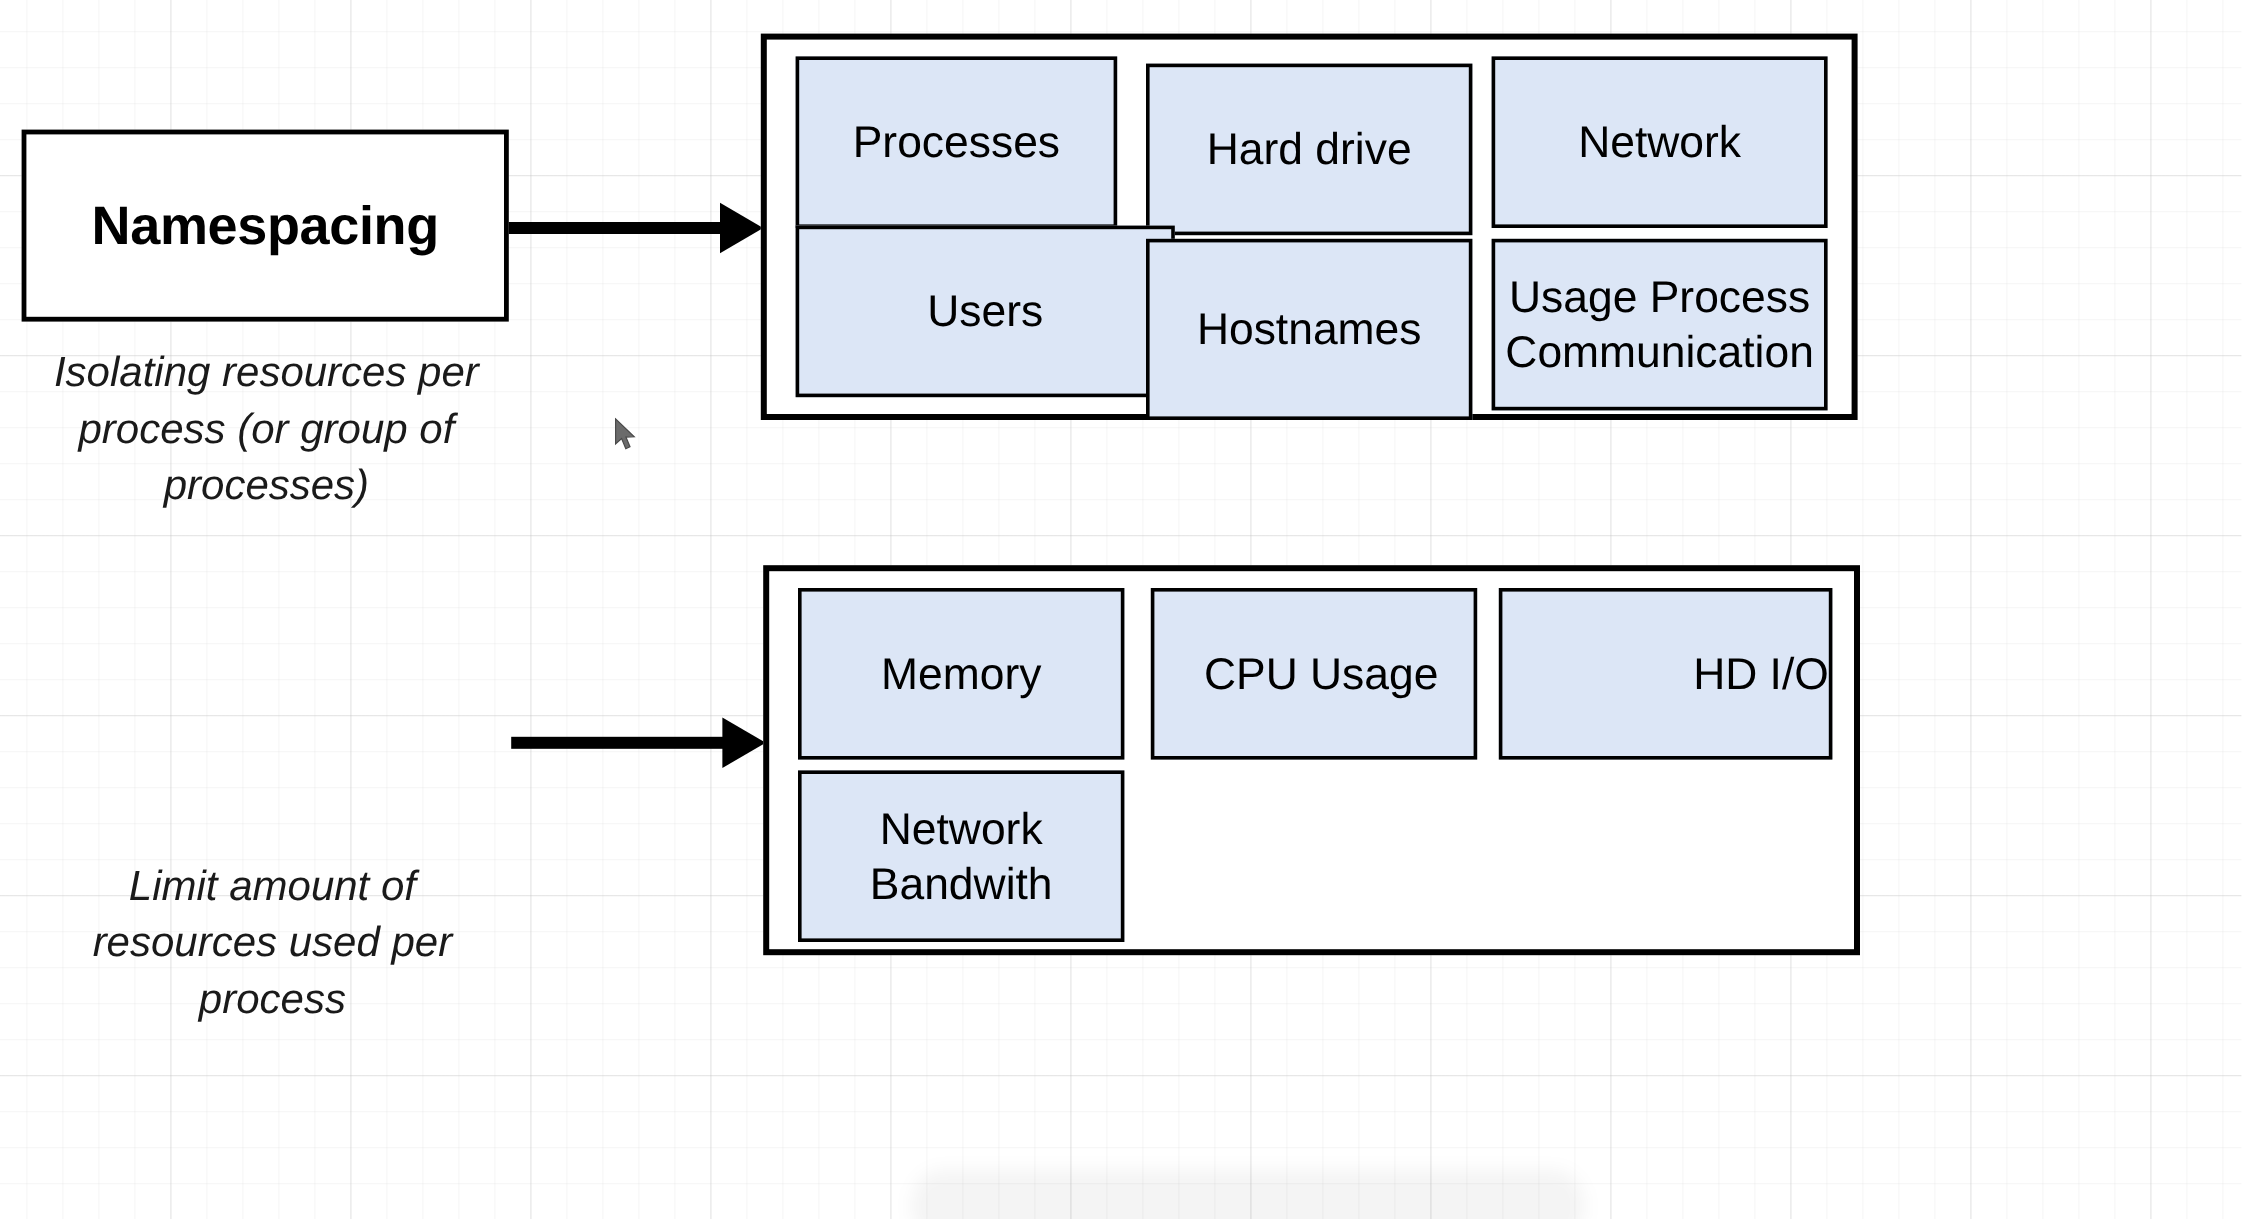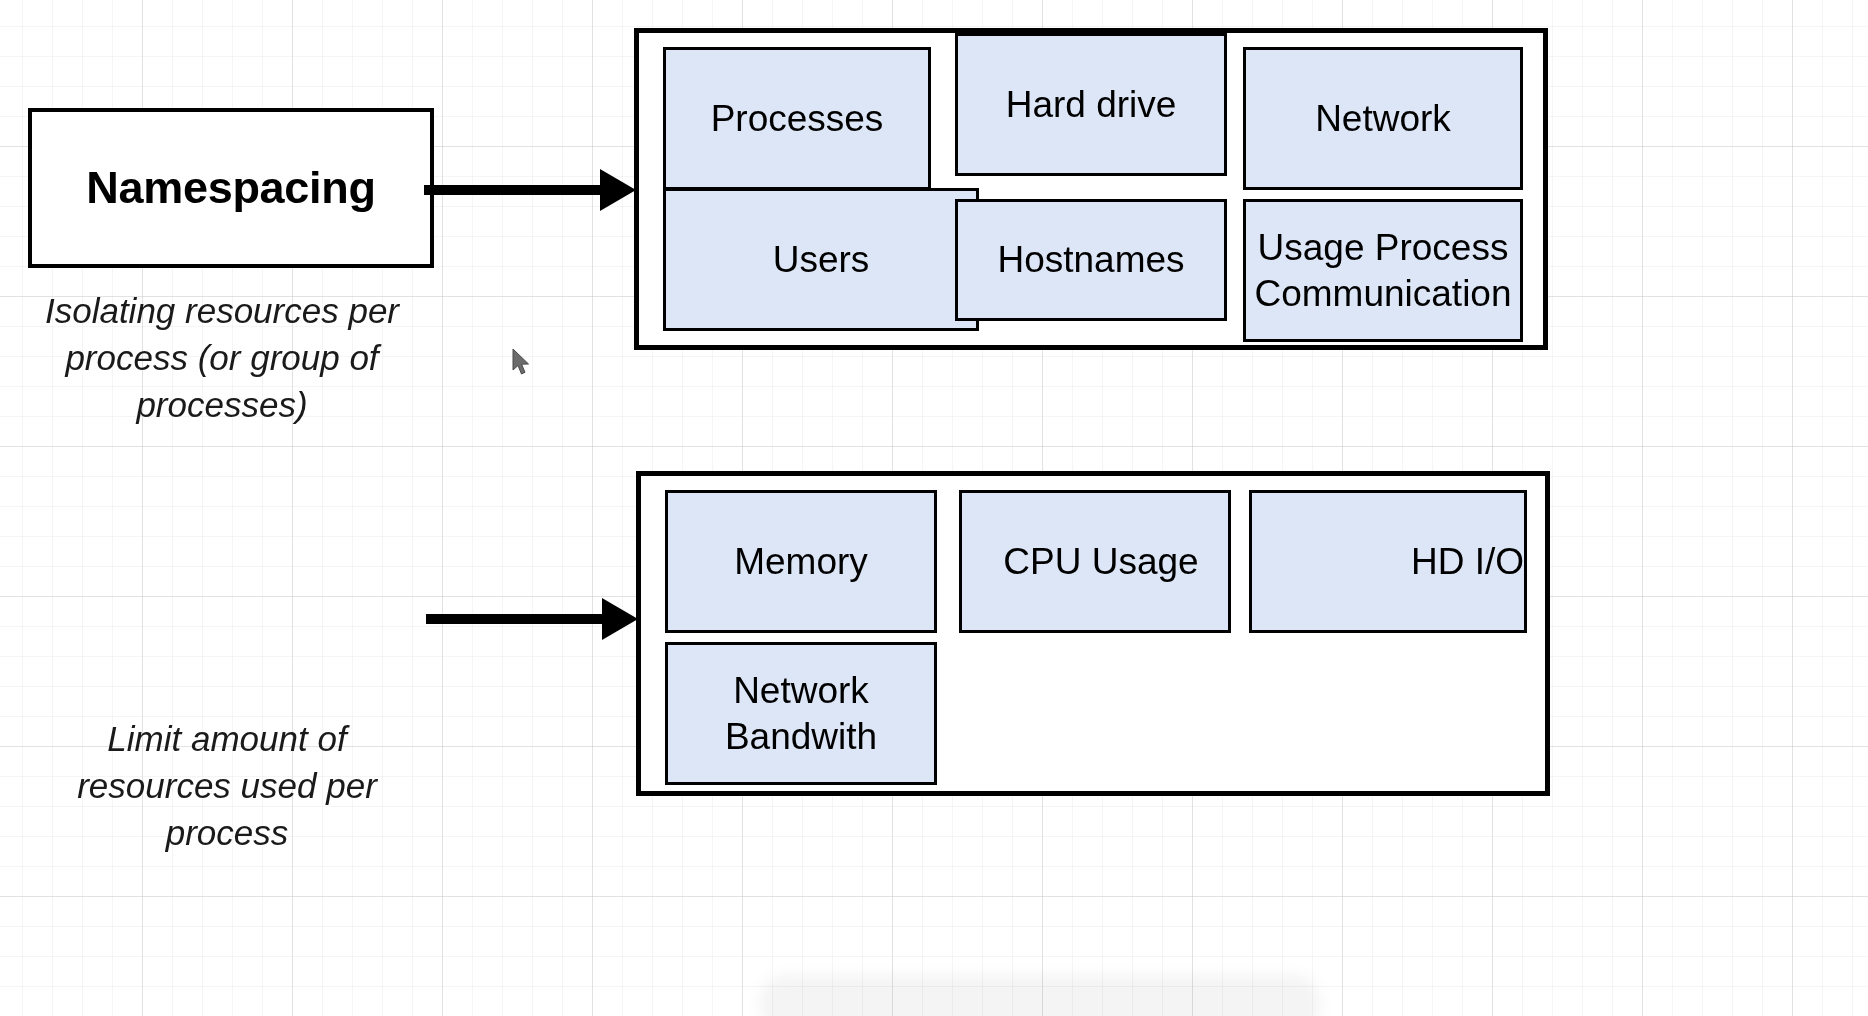--- a/index.html
+++ b/index.html
@@ -28,21 +28,20 @@
   
   .concept-box {
     position: absolute;
     box-sizing: border-box;
     background: #ffffff;
     border: 4px solid #000000;
     display: flex;
     align-items: center;
     justify-content: center;
     text-align: right;
-    margin-left: 10px;
   }
   .concept-title {
     font-weight: bold;
     font-size: 45px;
     line-height: 1.22;
     color: #000000;
     letter-spacing: -0.3px;
     white-space: pre-line;
   }
 
@@ -138,33 +137,33 @@
     <div class="shaft" style="width:180px;"></div>
     <div class="head" style="left:176px;"></div>
   </div>
 
   <div class="group-container" style="left:634px; top:28px; width:914px; height:322px;">
 
     <div class="res-box" style="left:24px; top:14px; width:268px; height:143px;">
       <div class="res-label">Processes</div>
     </div>
 
-    <div class="res-box" style="left:316px; top:0; width:272px; height:143px;">
+    <div class="res-box" style="left:316px; top:20px; width:272px; height:143px;">
       <div class="res-label">Hard drive</div>
     </div>
 
     <div class="res-box" style="left:604px; top:14px; width:280px; height:143px;">
       <div class="res-label">Network</div>
     </div>
 
     <div class="res-box" style="left:24px; top:155px; width:316px; height:143px;">
       <div class="res-label">Users</div>
     </div>
 
-    <div class="res-box" style="left:316px; top:166px; width:272px; height:122px;">
+    <div class="res-box" style="left:316px; top:166px; width:272px; height:151px;">
       <div class="res-label">Hostnames</div>
     </div>
 
     <div class="res-box" style="left:604px; top:166px; width:280px; height:143px;">
       <div class="res-label">Usage Process
 Communication</div>
     </div>
   </div>
 
 

